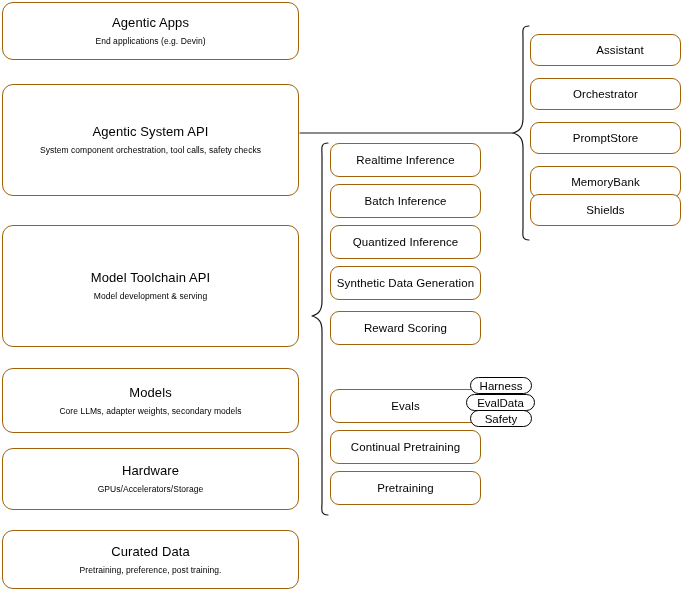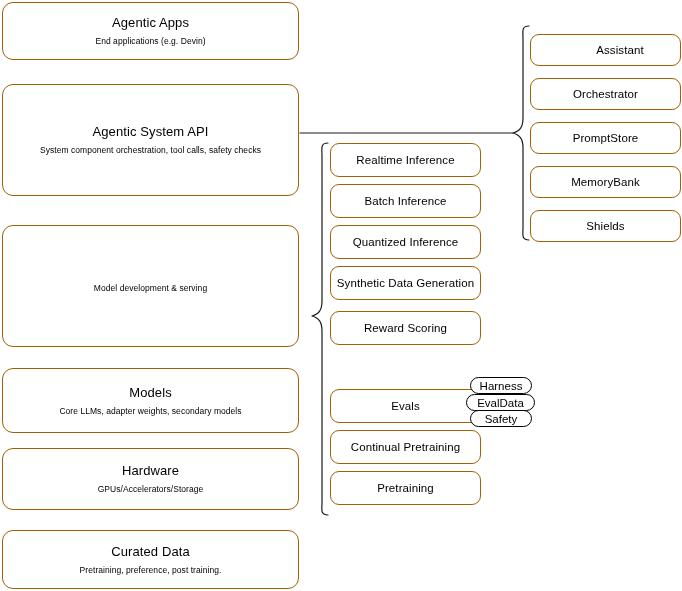--- a/index.html
+++ b/index.html
@@ -123,20 +123,21 @@
     <div class="title">Agentic Apps</div>
     <div class="subtitle">End applications (e.g. Devin)</div>
   </div>
 
   <div class="node layer-node" style="top:84px; height:112px;">
     <div class="title">Agentic System API</div>
     <div class="subtitle">System component orchestration, tool calls, safety checks</div>
   </div>
 
   <div class="node layer-node" style="top:225px; height:122px;">
+    <div class="title">Model Toolchain API</div>
     <div class="subtitle">Model development &amp; serving</div>
   </div>
 
   <div class="node layer-node" style="top:368px; height:65px;">
     <div class="title">Models</div>
     <div class="subtitle">Core LLMs, adapter weights, secondary models</div>
   </div>
 
   <div class="node layer-node" style="top:448px; height:62px;">
     <div class="title">Hardware</div>
@@ -182,17 +183,17 @@
   </div>
   <div class="node comp-node" style="top:78px;">
     <div class="title">Orchestrator</div>
   </div>
   <div class="node comp-node" style="top:122px;">
     <div class="title">PromptStore</div>
   </div>
   <div class="node comp-node" style="top:166px;">
     <div class="title">MemoryBank</div>
   </div>
-  <div class="node comp-node" style="top:210px;">
+  <div class="node comp-node" style="top:194px;">
     <div class="title">Shields</div>
   </div>
 
 </div>
 
 </body></html>

